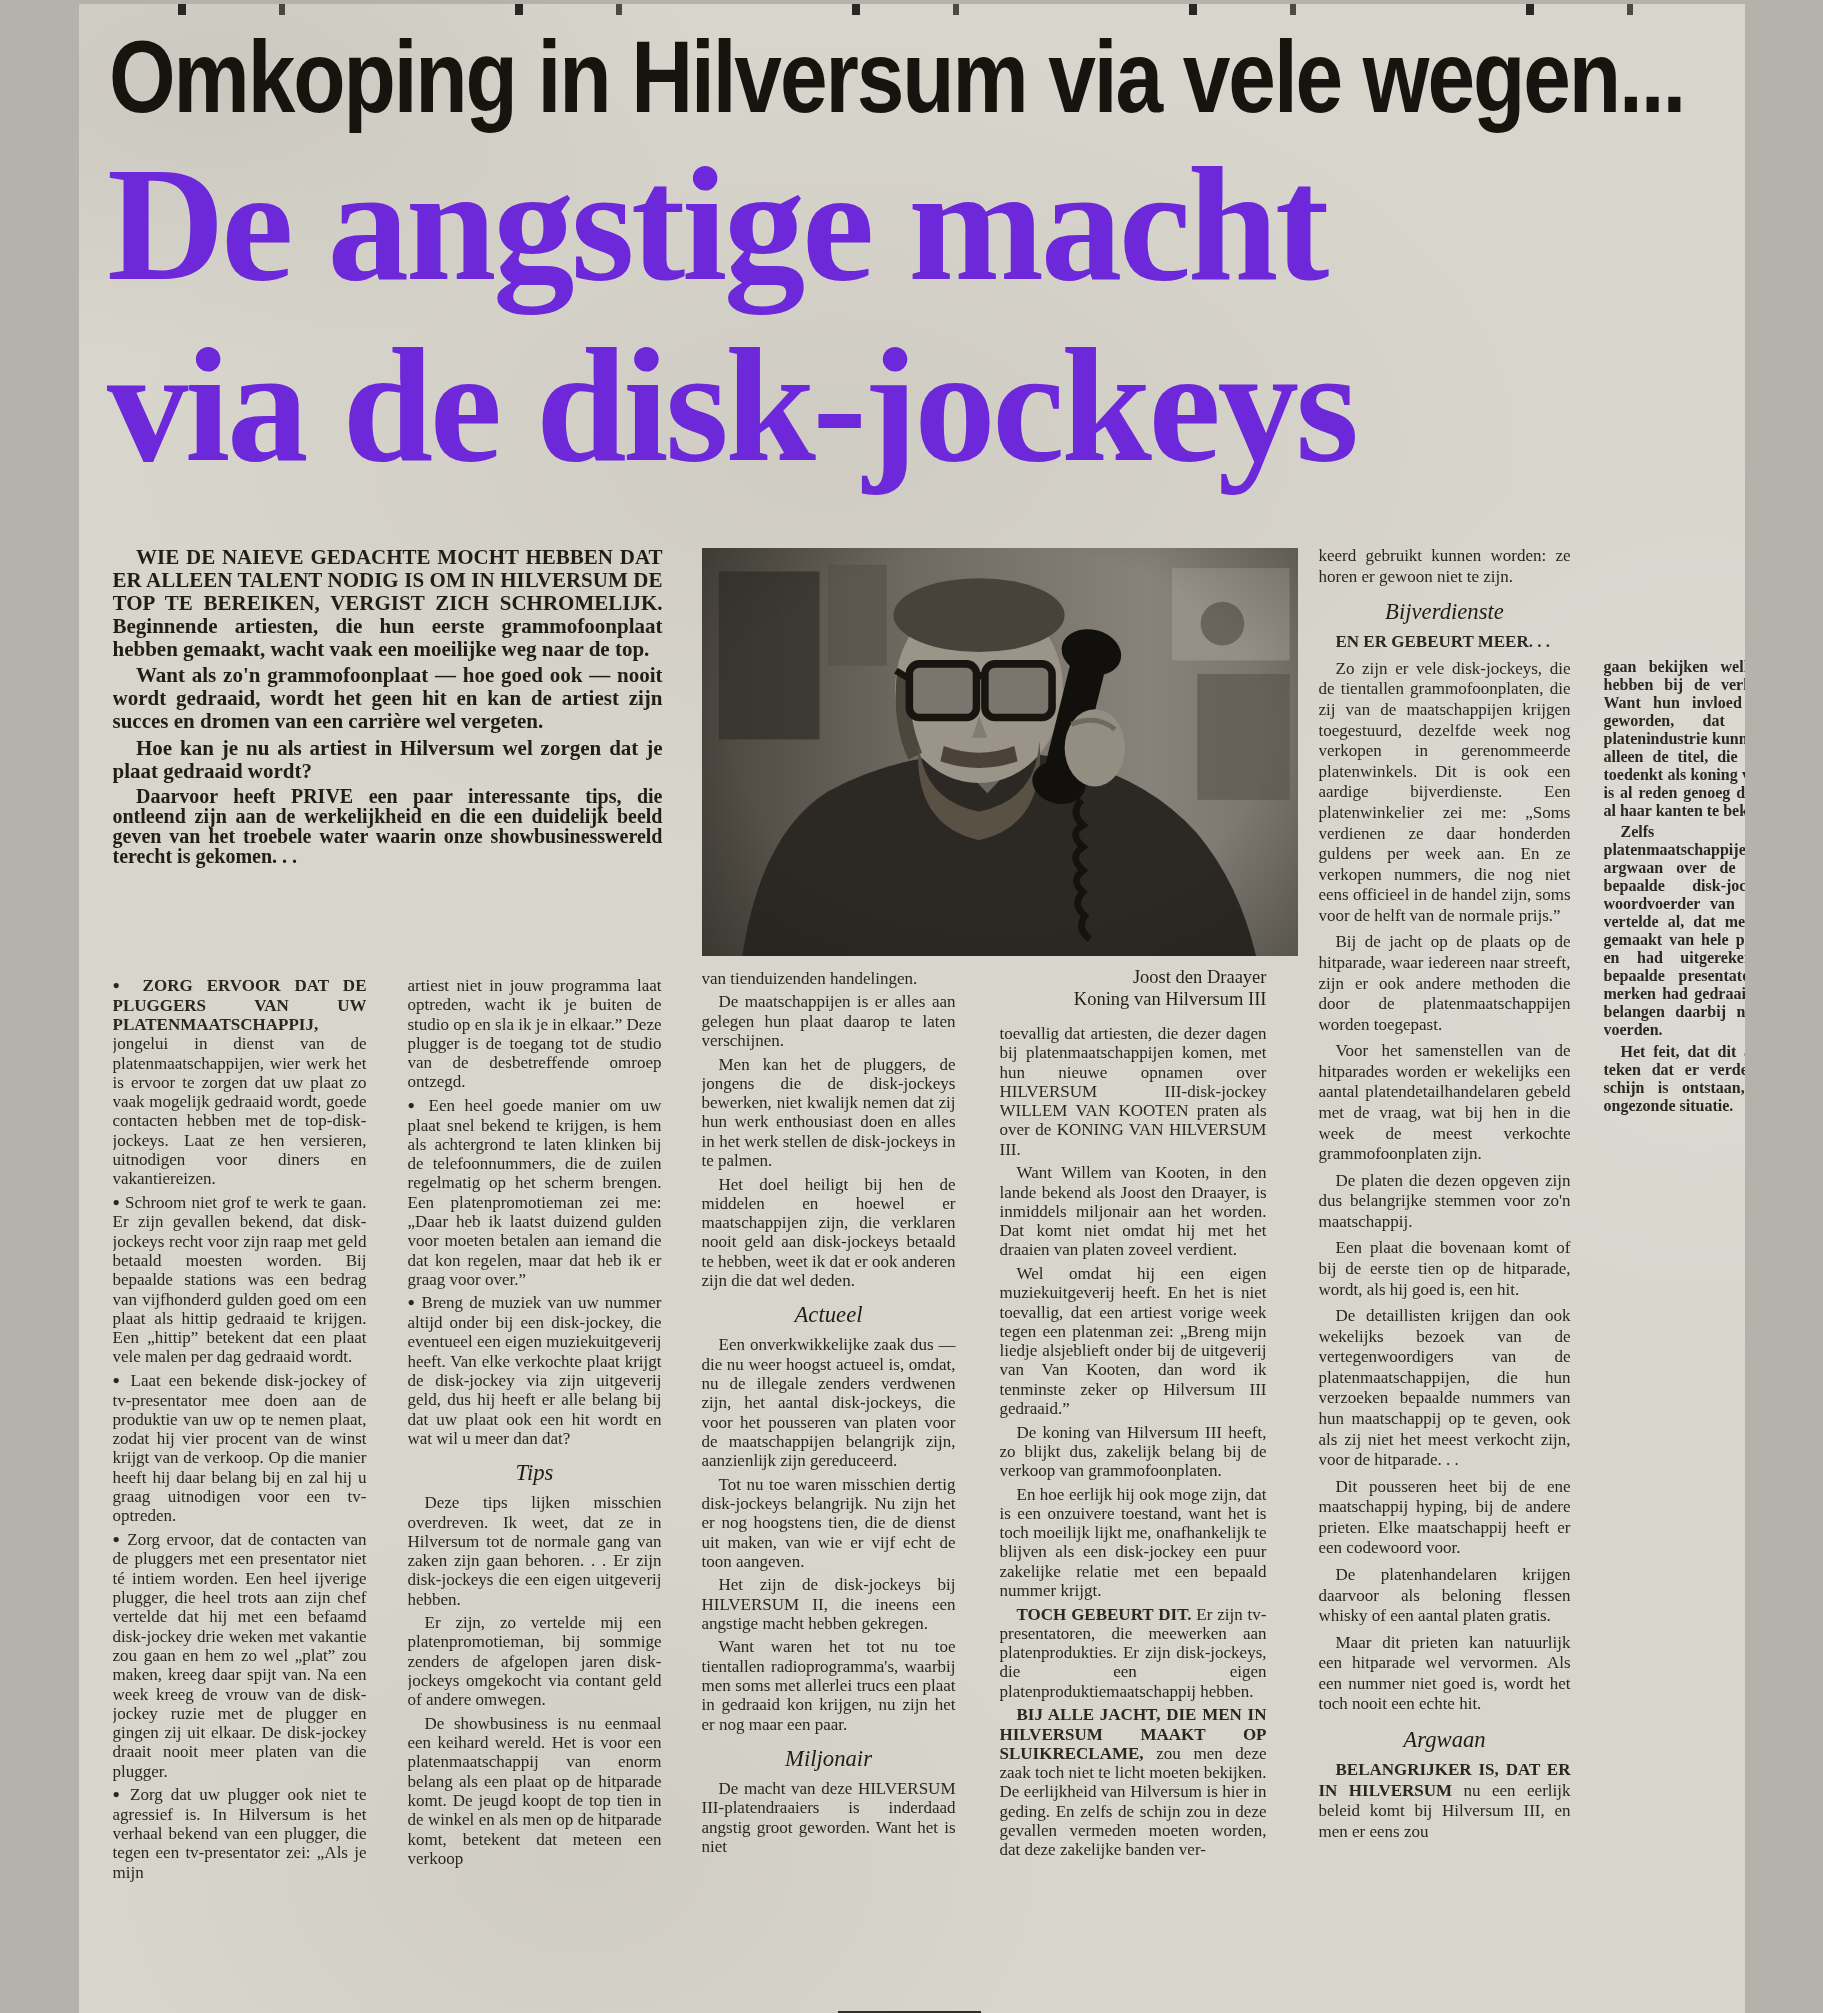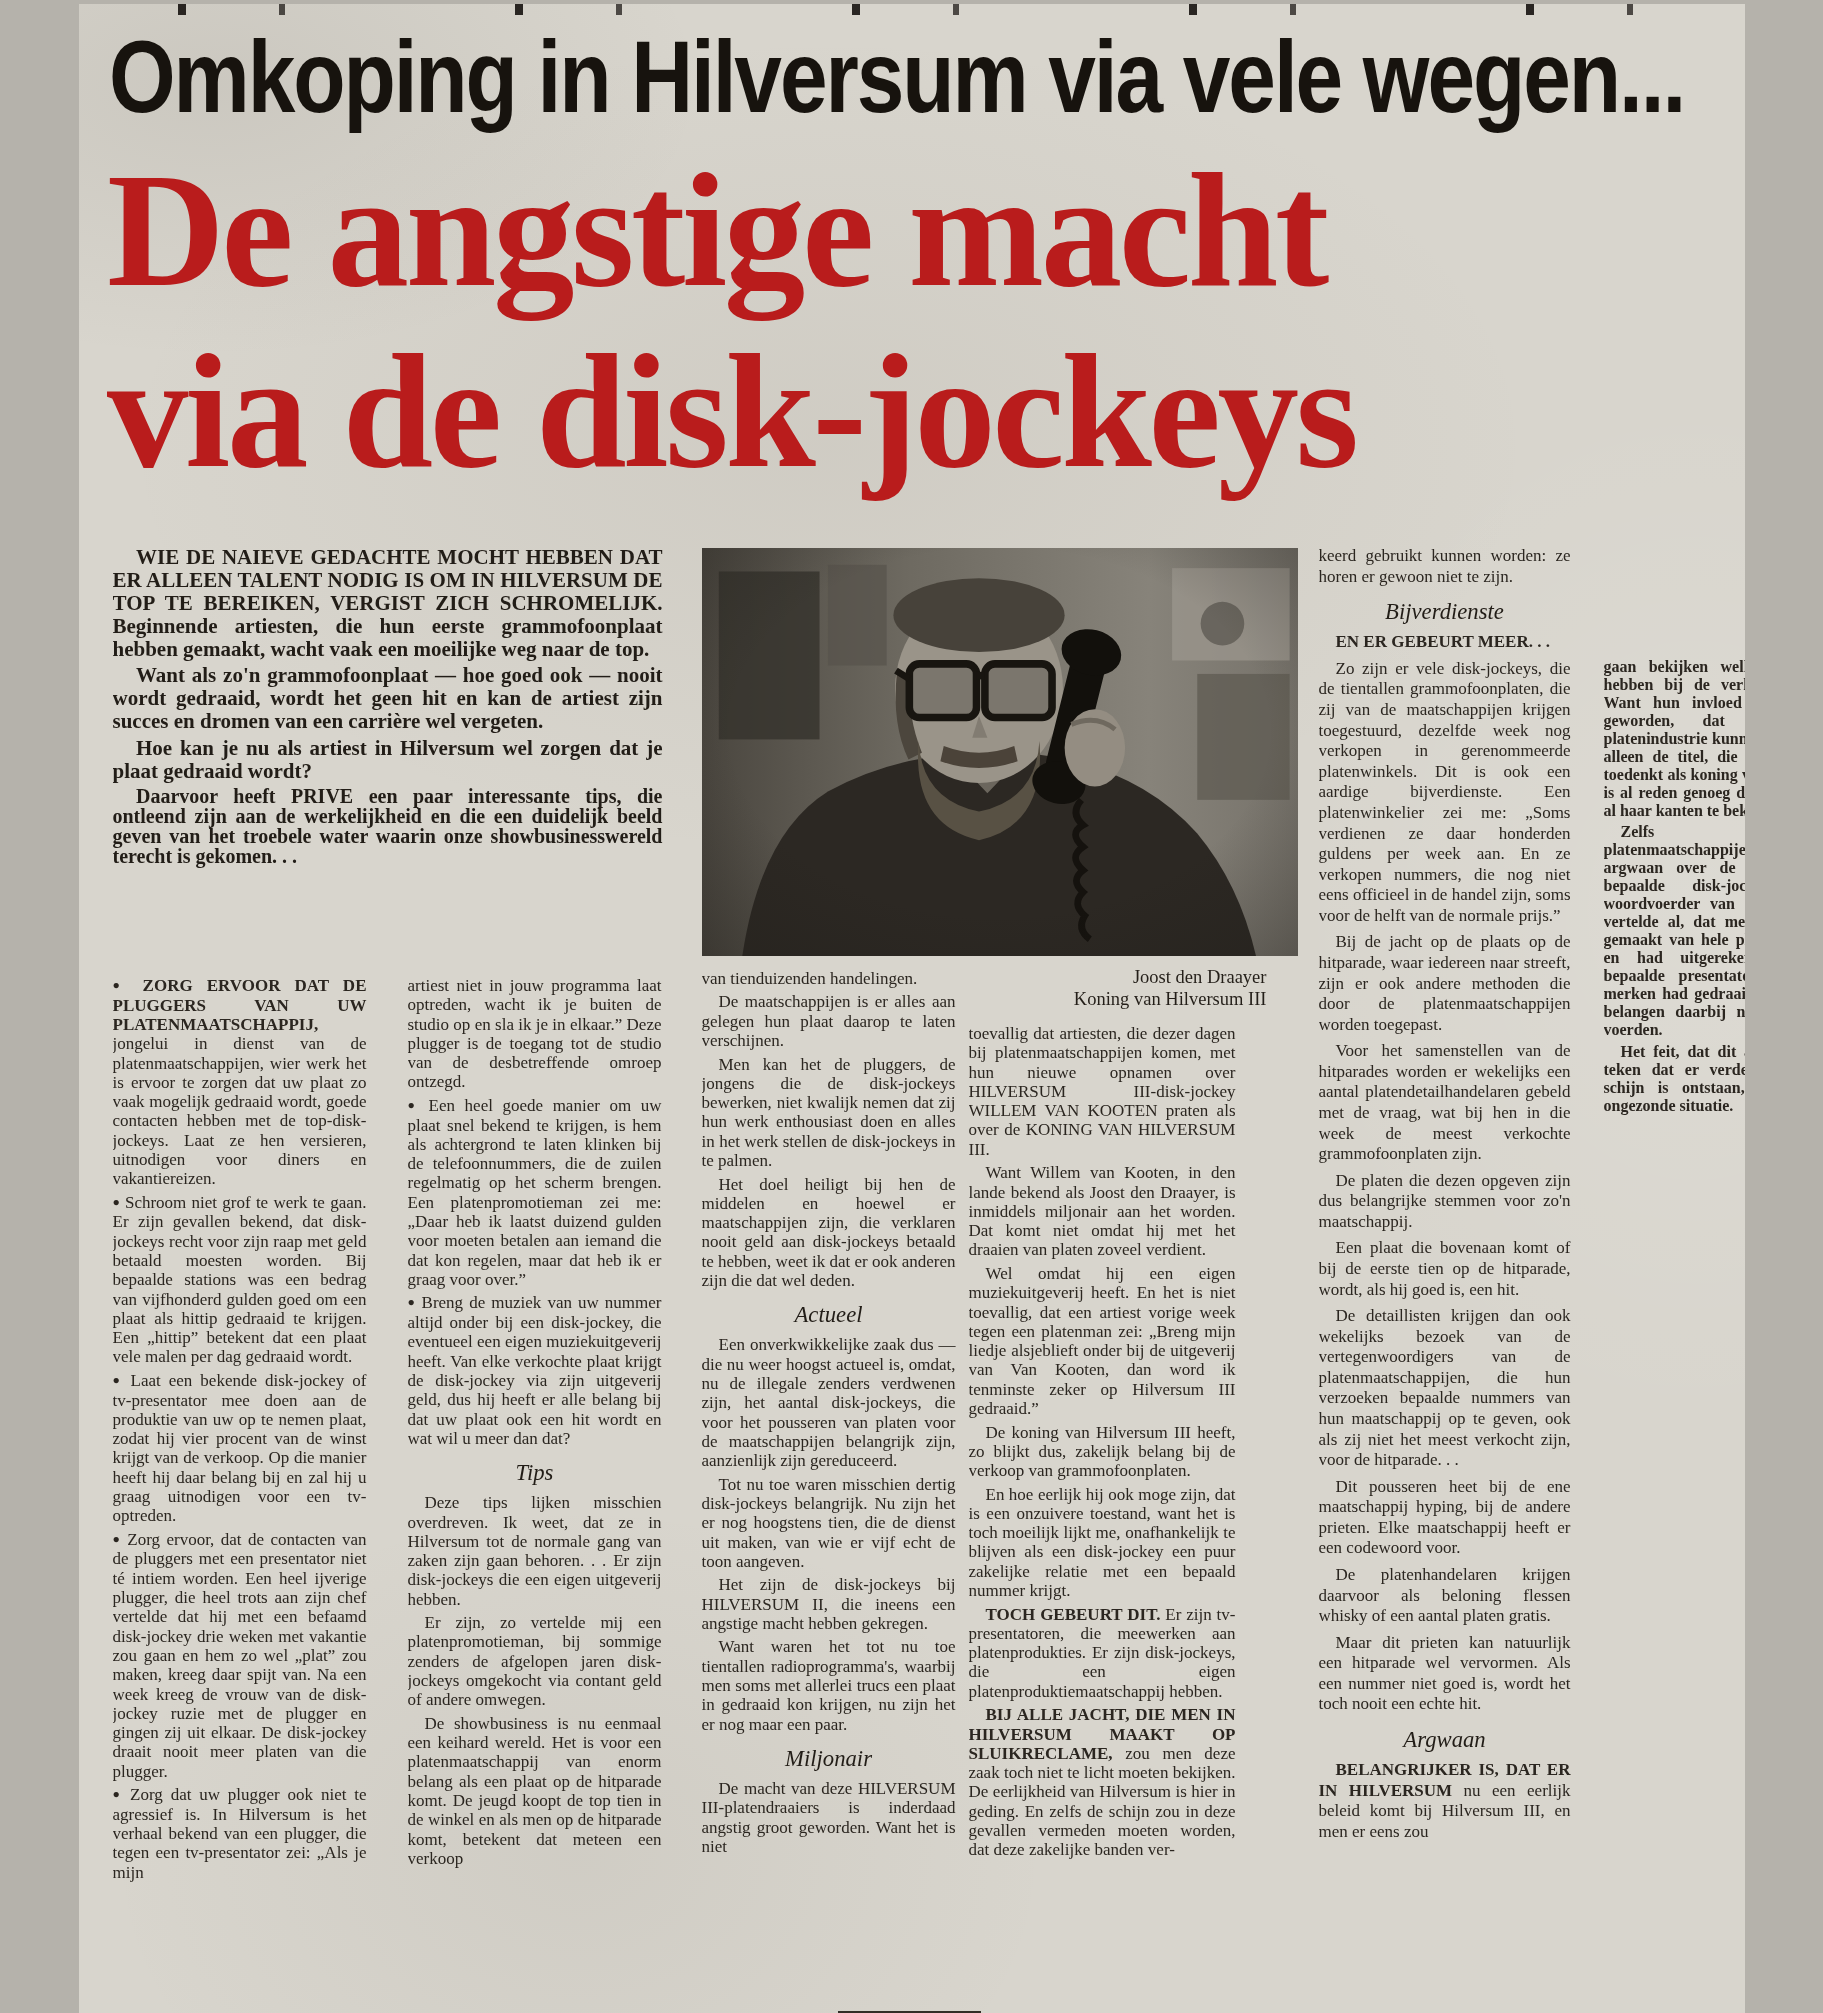--- a/index.html
+++ b/index.html
@@ -22,21 +22,21 @@
       transparent 0 99px, rgba(23,19,16,.9) 99px 107px,
       transparent 107px 200px, rgba(23,19,16,.72) 200px 206px,
       transparent 206px 337px);
   }
   .kicker {
     position:absolute; left:30px; top:15px; white-space:nowrap;
     font-family:"Liberation Sans","DejaVu Sans",sans-serif; font-weight:bold;
     font-size:102px; letter-spacing:-2.5px; color:#17130e;
     transform:scaleX(.84); transform-origin:left top;
   }
-  .headline { position:absolute; left:28.5px; top:136px; color:#b91c1c; }
+  .headline { position:absolute; left:28.5px; top:130px; color:#6d28d9; }
   .hl-line {
     display:block; font-weight:bold; font-size:163px; line-height:181px;
     letter-spacing:-3.4px; white-space:nowrap;
   }
   
   .col {
     position:absolute; width:254px; font-size:17px; line-height:19.3px;
     text-align:justify; overflow:hidden; color:#2b2620; hyphens:auto;
   }
   .col p { text-indent:17px; margin:0 0 4.2px; }
@@ -49,21 +49,21 @@
   .dot { font-size:.72em; vertical-align:1.7px; }
   .intro {
     left:34px; top:542px; width:550px; height:420px;
     font-weight:bold; font-size:21px; line-height:23px; color:#221d17;
   }
   .intro p { text-indent:23.5px; margin-bottom:3.4px; }
   .intro p.small { font-size:20px; line-height:20px; }
   .col1 { left:34px;  top:972px; height:1034px; }
   .col2 { left:329px; top:972px; height:1034px; }
   .col3 { left:623px; top:965px; height:1040px; }
-  .col4 { left:890px; top:1020px; width:267px; height:985px; }
+  .col4 { left:921px; top:1020px; width:267px; height:985px; }
   .col5 { left:1240px; top:542px; width:252px; height:1467px; line-height:20.6px; }
   .col5 p { margin-bottom:5.9px; }
   .col6 {
     left:1525px; top:654px; width:267px; height:579px;
     font-weight:bold; font-size:16px; line-height:18px;
   }
   .col6 p { margin-bottom:3.4px; }
   .photo { position:absolute; left:623px; top:544px; width:596px; height:408px; }
   .photo svg { display:block; width:100%; height:100%; }
   .caption {

